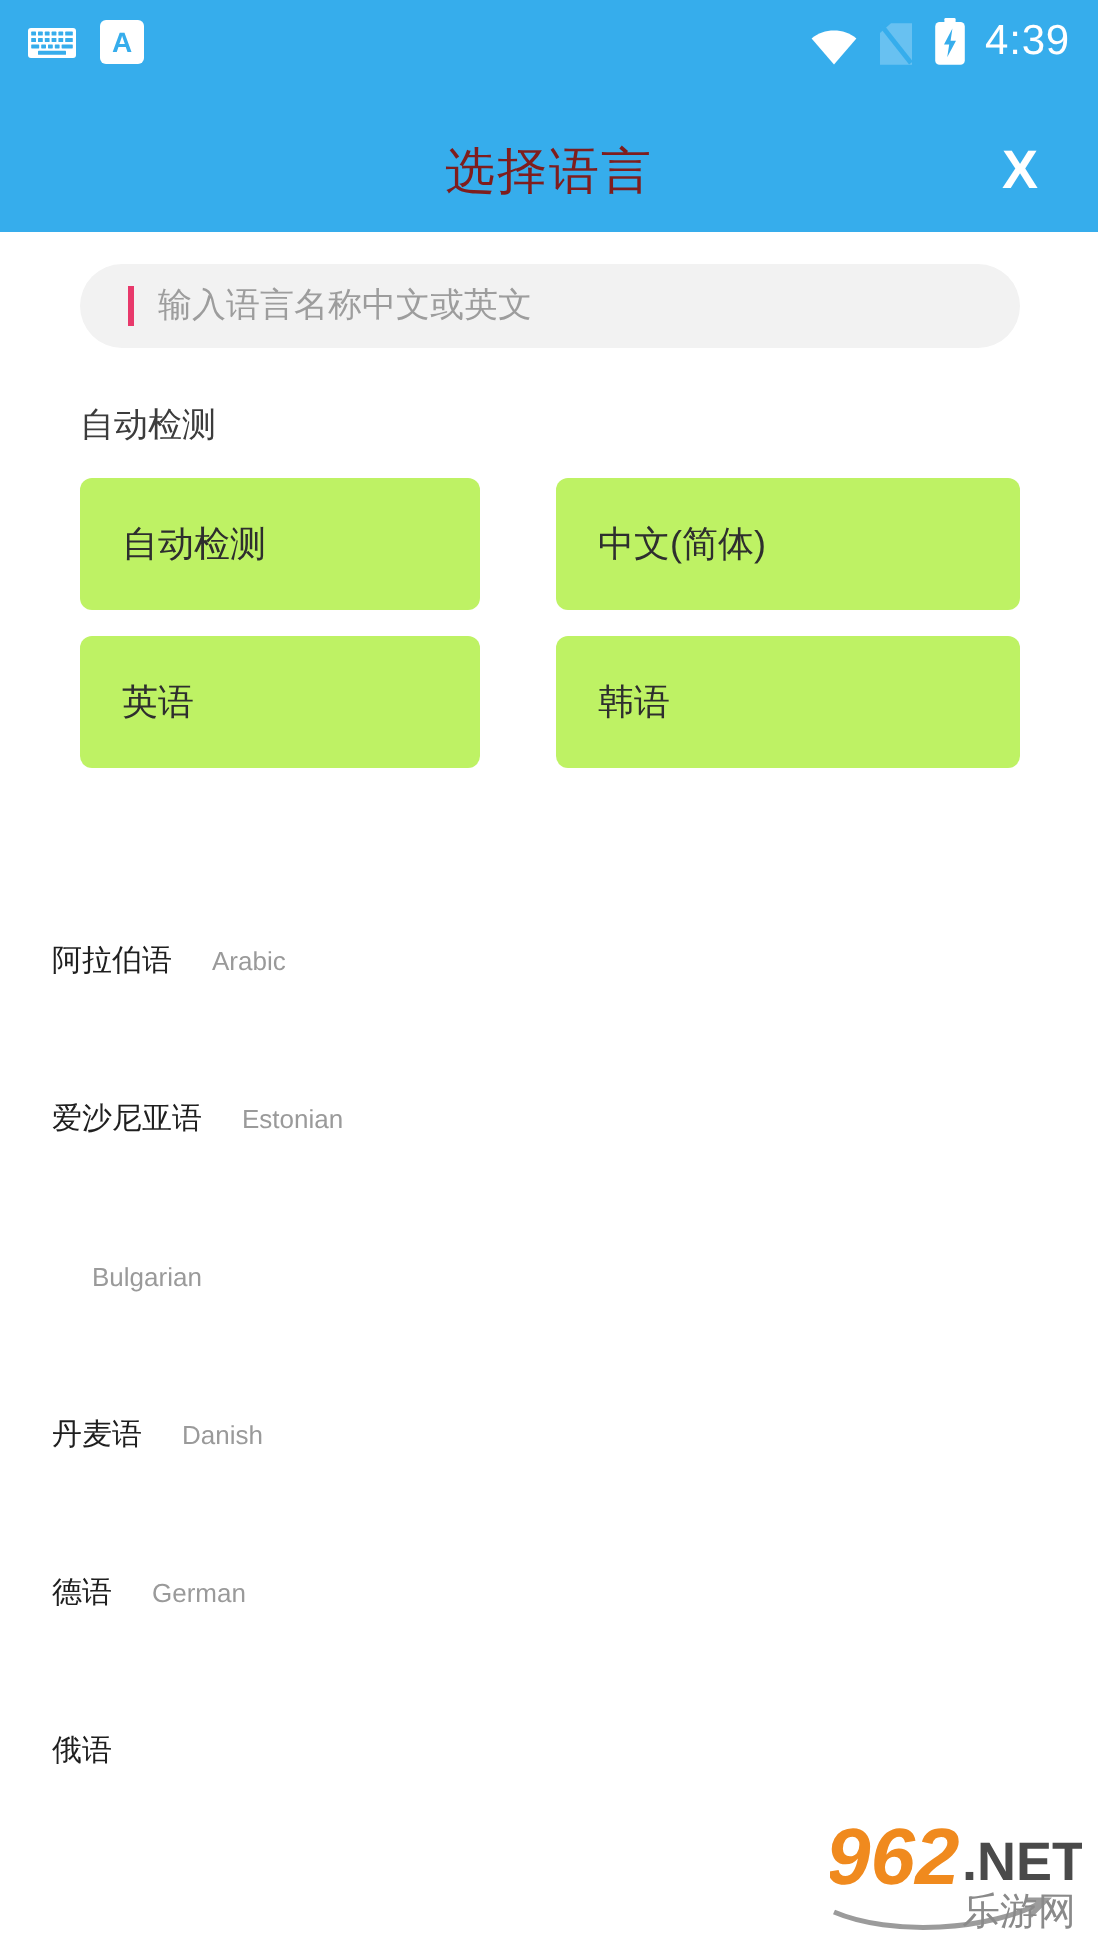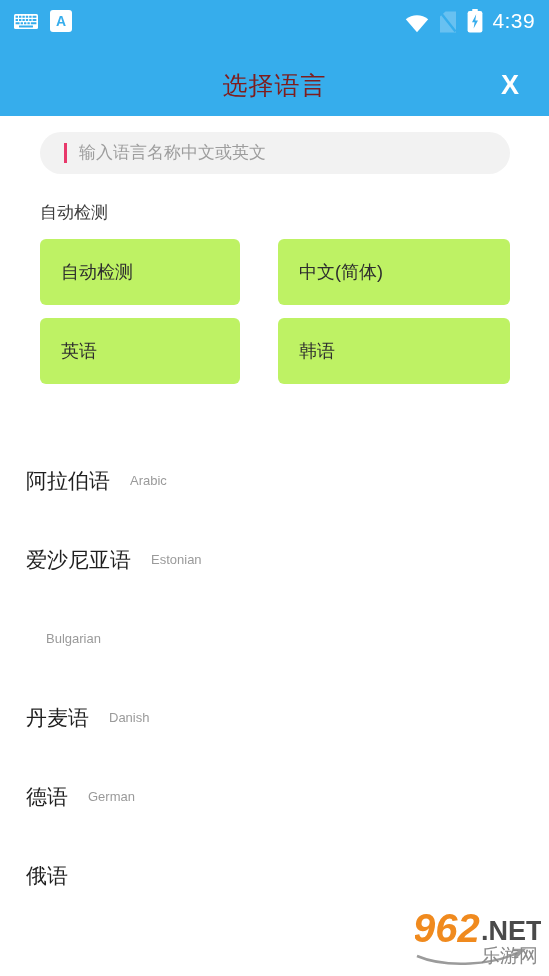--- a/index.html
+++ b/index.html
@@ -88,21 +88,21 @@
     cursor:pointer;
   }
 
   .langlist { position:absolute; top:325px; left:0; width:549px; }
   .lang-row {
     height:79px;
     display:flex; align-items:center;
     padding-left:26px;
     cursor:pointer;
   }
-  .lang-cn { font-size:21px; color:#1F1F1F; }
+  .lang-cn { font-size:15px; color:#1F1F1F; }
   .lang-en { font-size:13px; color:#9A9A9A; margin-left:20px; }
 
   
   .watermark {
     position:absolute; right:8px; bottom:4px;
     width:126px; height:72px;
     pointer-events:none;
   }
 </style>
 </head>

